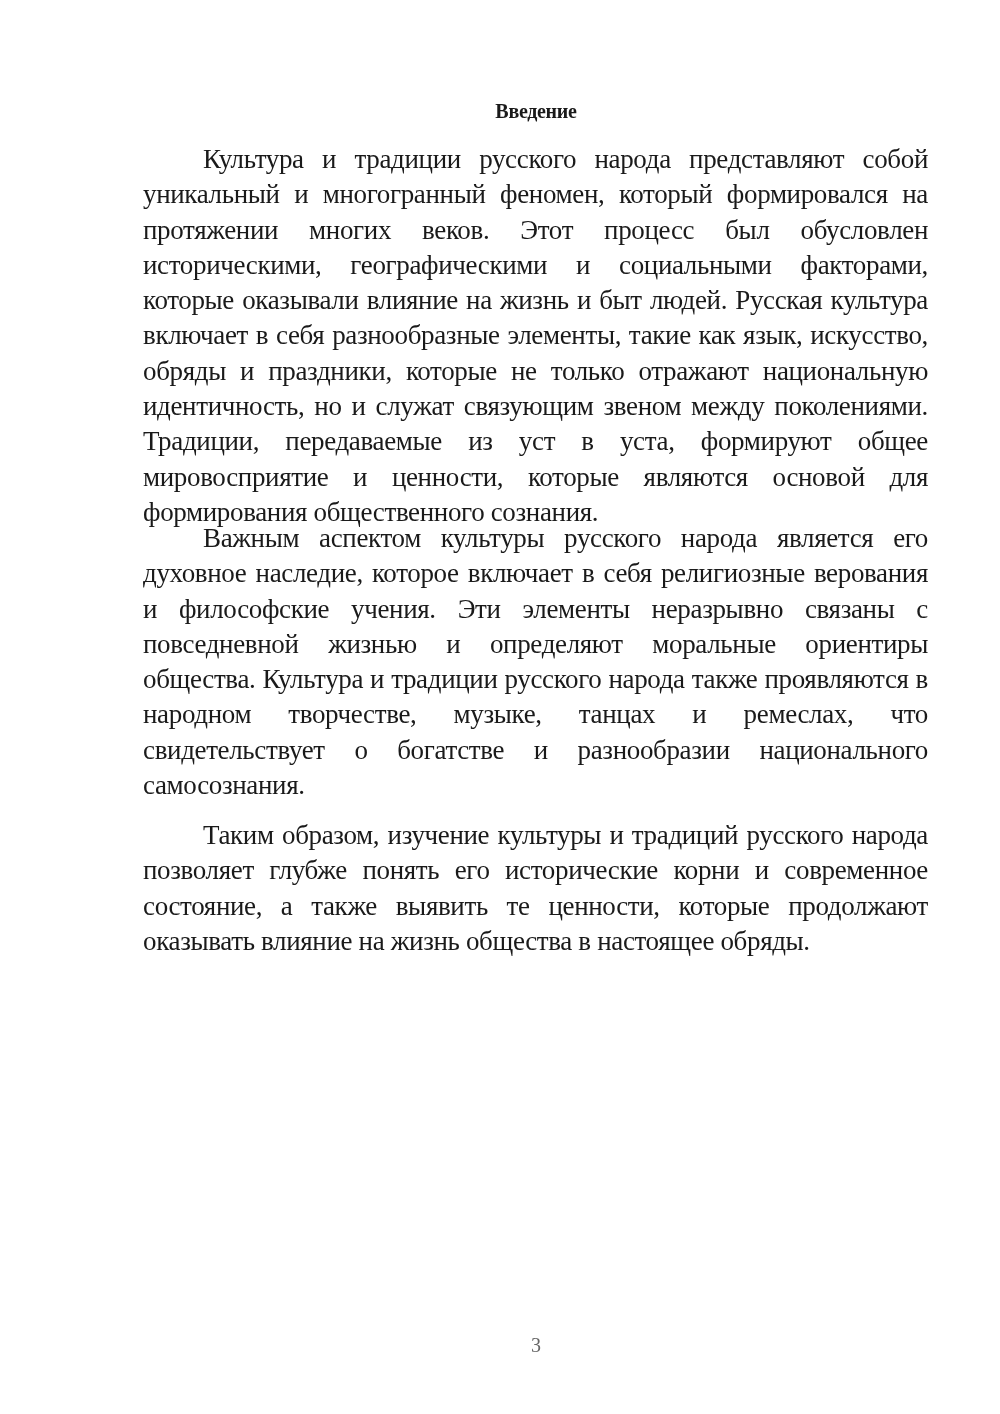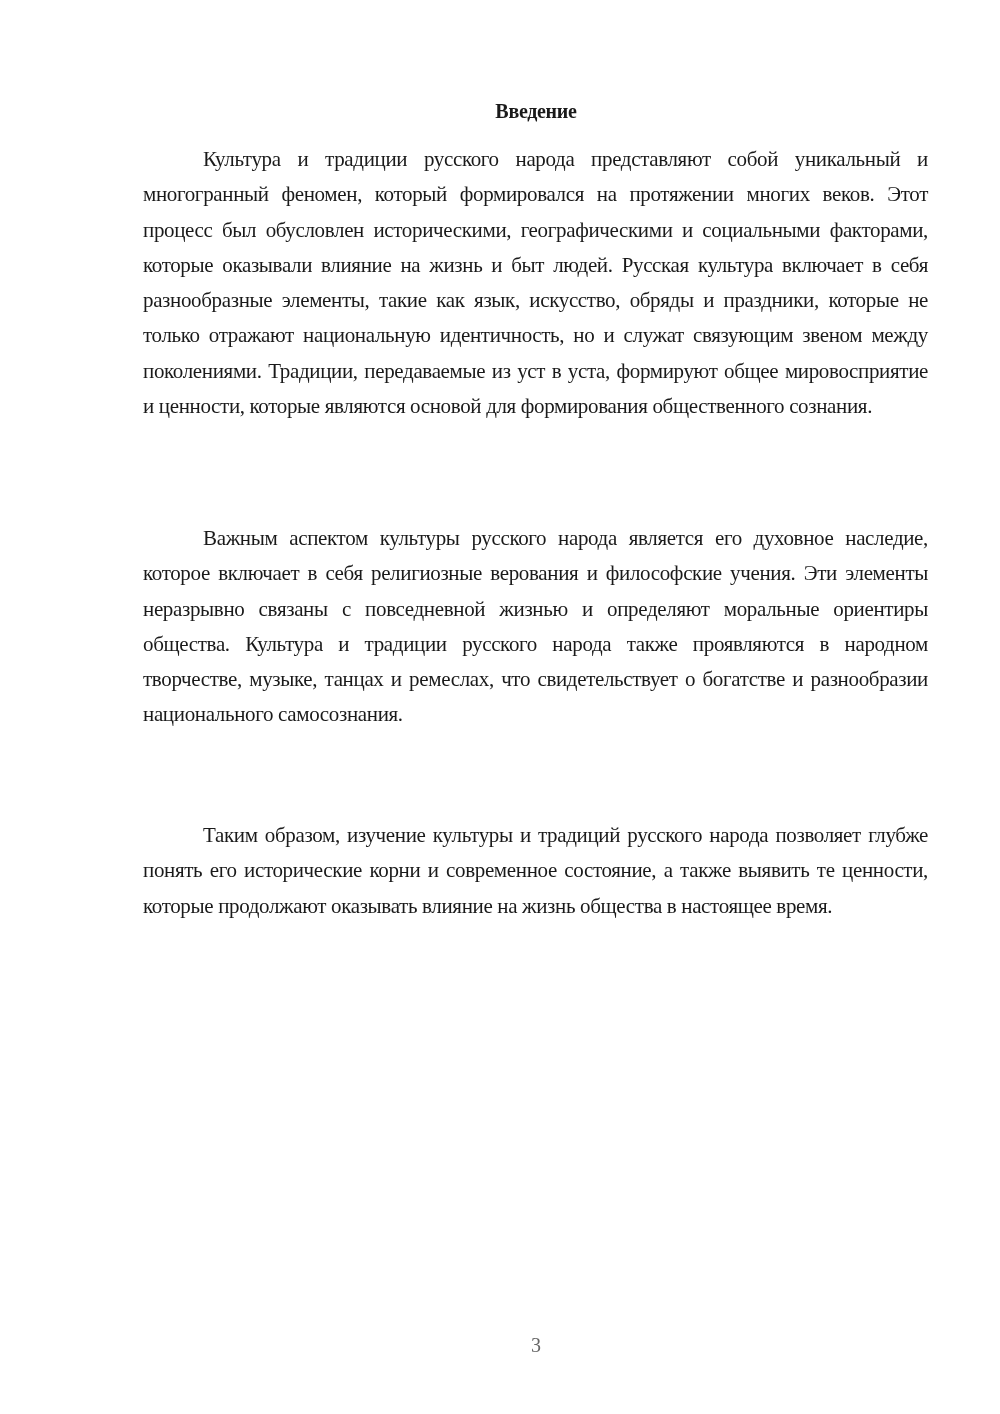--- a/index.html
+++ b/index.html
@@ -34,21 +34,21 @@
       line-height: 28px;
       letter-spacing: -0.3px;
     }
     .body-text {
       position: absolute;
       left: 143px;
       width: 785px;
     }
     .para {
       margin: 0;
-      font-size: 21px;
+      font-size: 27px;
       line-height: 35.3px;
       text-align: justify;
       text-indent: 60px;
       letter-spacing: -0.35px;
       word-spacing: 0px;
     }
     #p1 { position: absolute; top: 142px; }
     #p2 { position: absolute; top: 521px; }
     #p3 { position: absolute; top: 818px; }
     .page-number {
@@ -63,17 +63,17 @@
   </style>
 </head>
 <body>
 
 <div class="page">
   <div class="heading">Введение</div>
 
   <div class="body-text">
     <p class="para" id="p1">Культура и традиции русского народа представляют собой уникальный и многогранный феномен, который формировался на протяжении многих веков. Этот процесс был обусловлен историческими, географическими и социальными факторами, которые оказывали влияние на жизнь и быт людей. Русская культура включает в себя разнообразные элементы, такие как язык, искусство, обряды и праздники, которые не только отражают национальную идентичность, но и служат связующим звеном между поколениями. Традиции, передаваемые из уст в уста, формируют общее мировосприятие и ценности, которые являются основой для формирования общественного сознания.</p>
     <p class="para" id="p2">Важным аспектом культуры русского народа является его духовное наследие, которое включает в себя религиозные верования и философские учения. Эти элементы неразрывно связаны с повседневной жизнью и определяют моральные ориентиры общества. Культура и традиции русского народа также проявляются в народном творчестве, музыке, танцах и ремеслах, что свидетельствует о богатстве и разнообразии национального самосознания.</p>
-    <p class="para" id="p3">Таким образом, изучение культуры и традиций русского народа позволяет глубже понять его исторические корни и современное состояние, а также выявить те ценности, которые продолжают оказывать влияние на жизнь общества в настоящее время.</p>
+    <p class="para" id="p3">Таким образом, изучение культуры и традиций русского народа позволяет глубже понять его исторические корни и современное состояние, а также выявить те ценности, которые продолжают оказывать влияние на жизнь общества в настоящее обряды.</p>
   </div>
 
   <div class="page-number">3</div>
 </div>
 
 </body></html>

